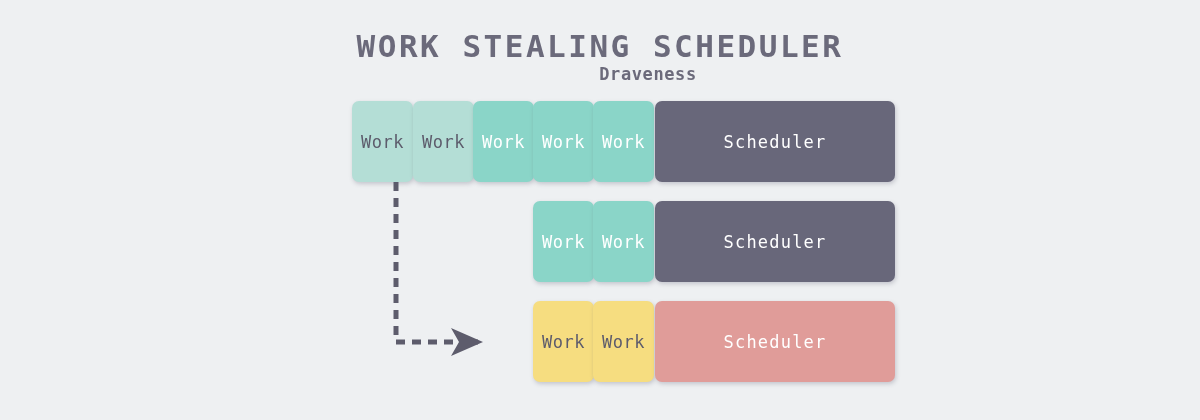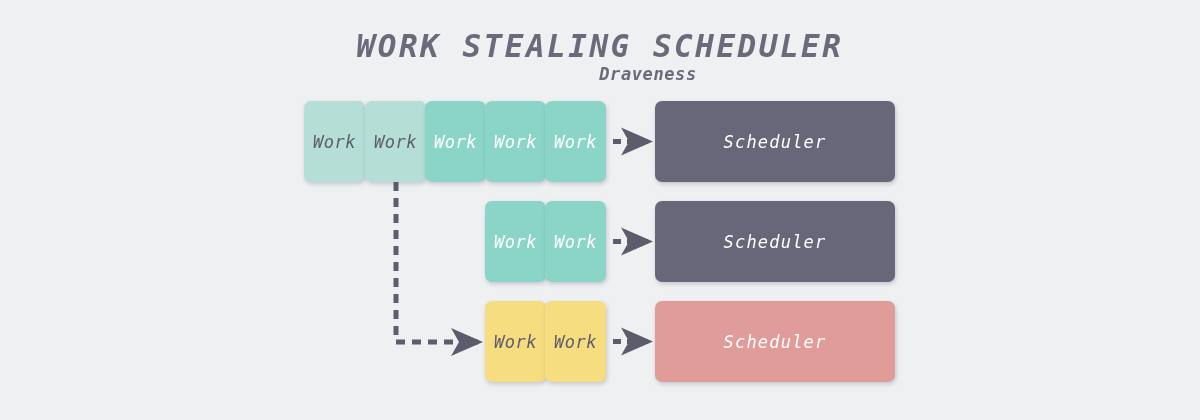--- a/index.html
+++ b/index.html
@@ -12,21 +12,20 @@
     background: #eef0f2;
     font-family: "DejaVu Sans Mono", "Liberation Mono", monospace;
     overflow: hidden;
     position: relative;
   }
 
   .canvas {
     position: relative;
     width: 1200px;
     height: 420px;
-    font-style: italic;
   }
 
   
   .title {
     position: absolute;
     left: 0;
     top: 28px;
     width: 1200px;
     text-align: center;
     font-family: "DejaVu Sans Mono", "Liberation Mono", monospace;
@@ -60,20 +59,21 @@
     align-items: center;
     justify-content: center;
     font-family: "DejaVu Sans Mono", "Liberation Mono", monospace;
     box-shadow: 1px 2px 4px rgba(90, 90, 110, 0.28);
   }
   .work {
     width: 61px;
     height: 81px;
     font-size: 17px;
     letter-spacing: 0.5px;
+    margin-left: 48px;
   }
   .scheduler {
     width: 240px;
     height: 81px;
     font-size: 17px;
     letter-spacing: 1.2px;
     text-align: center;
   }
 
   

